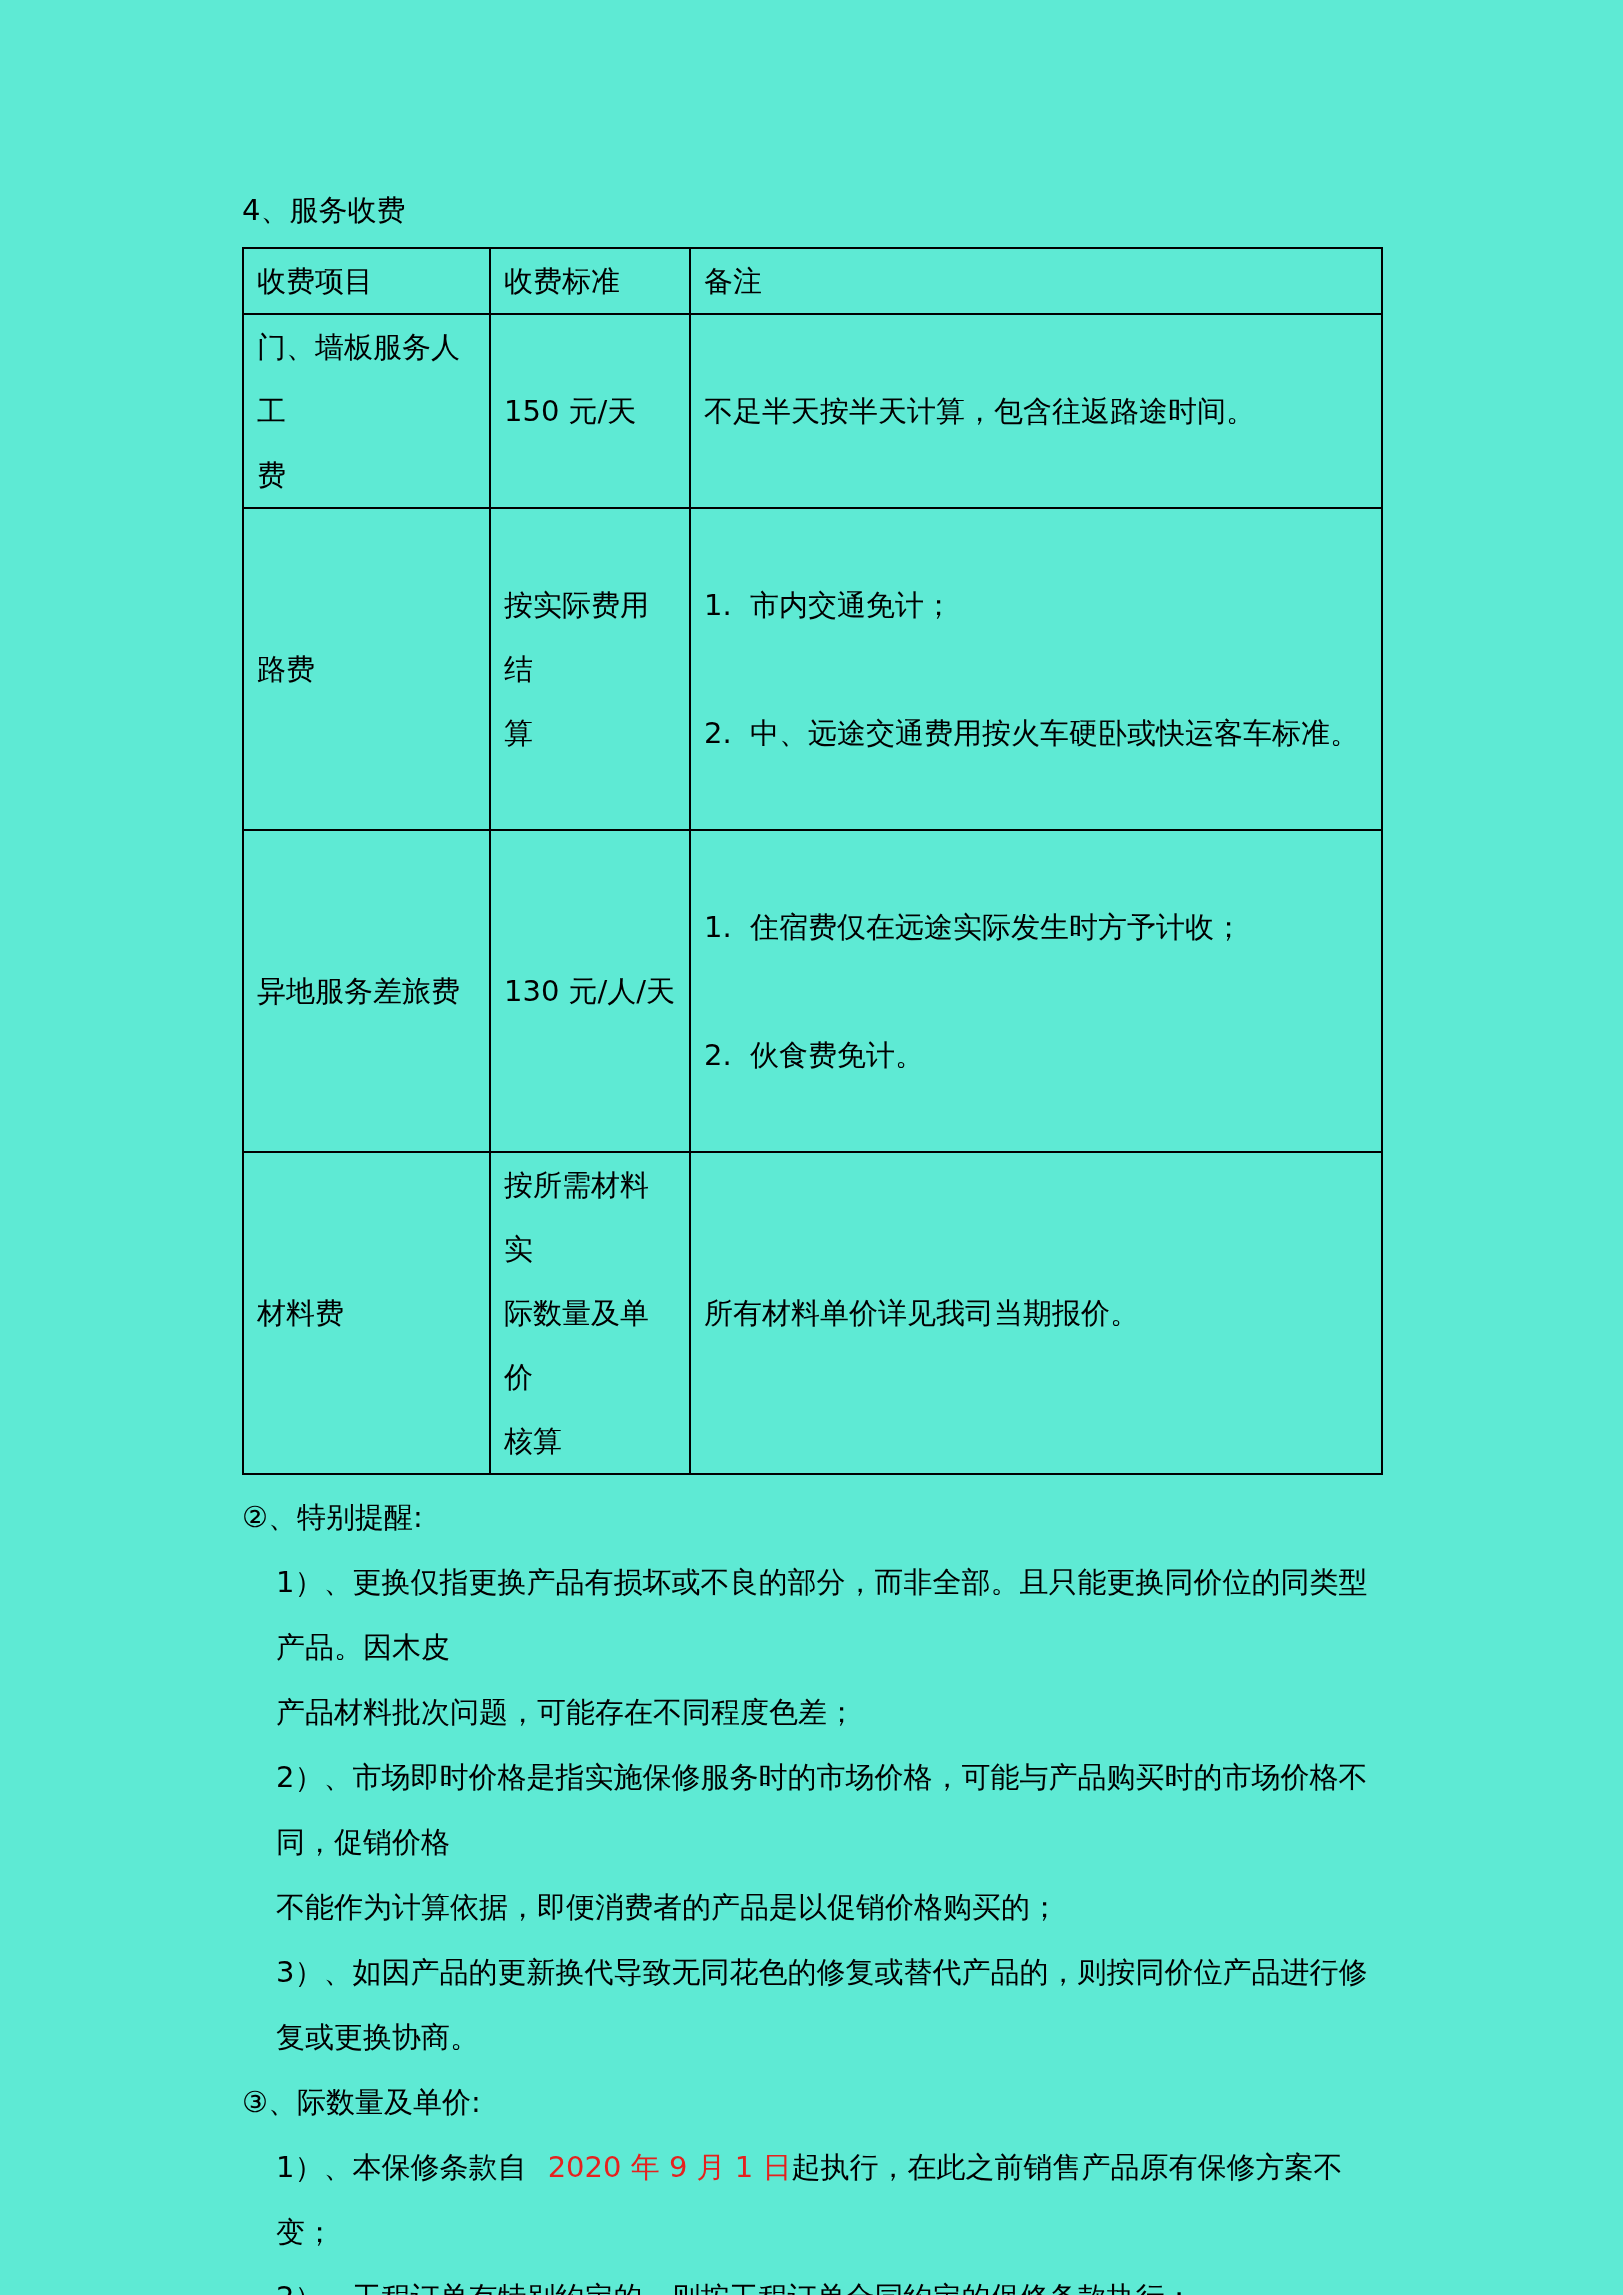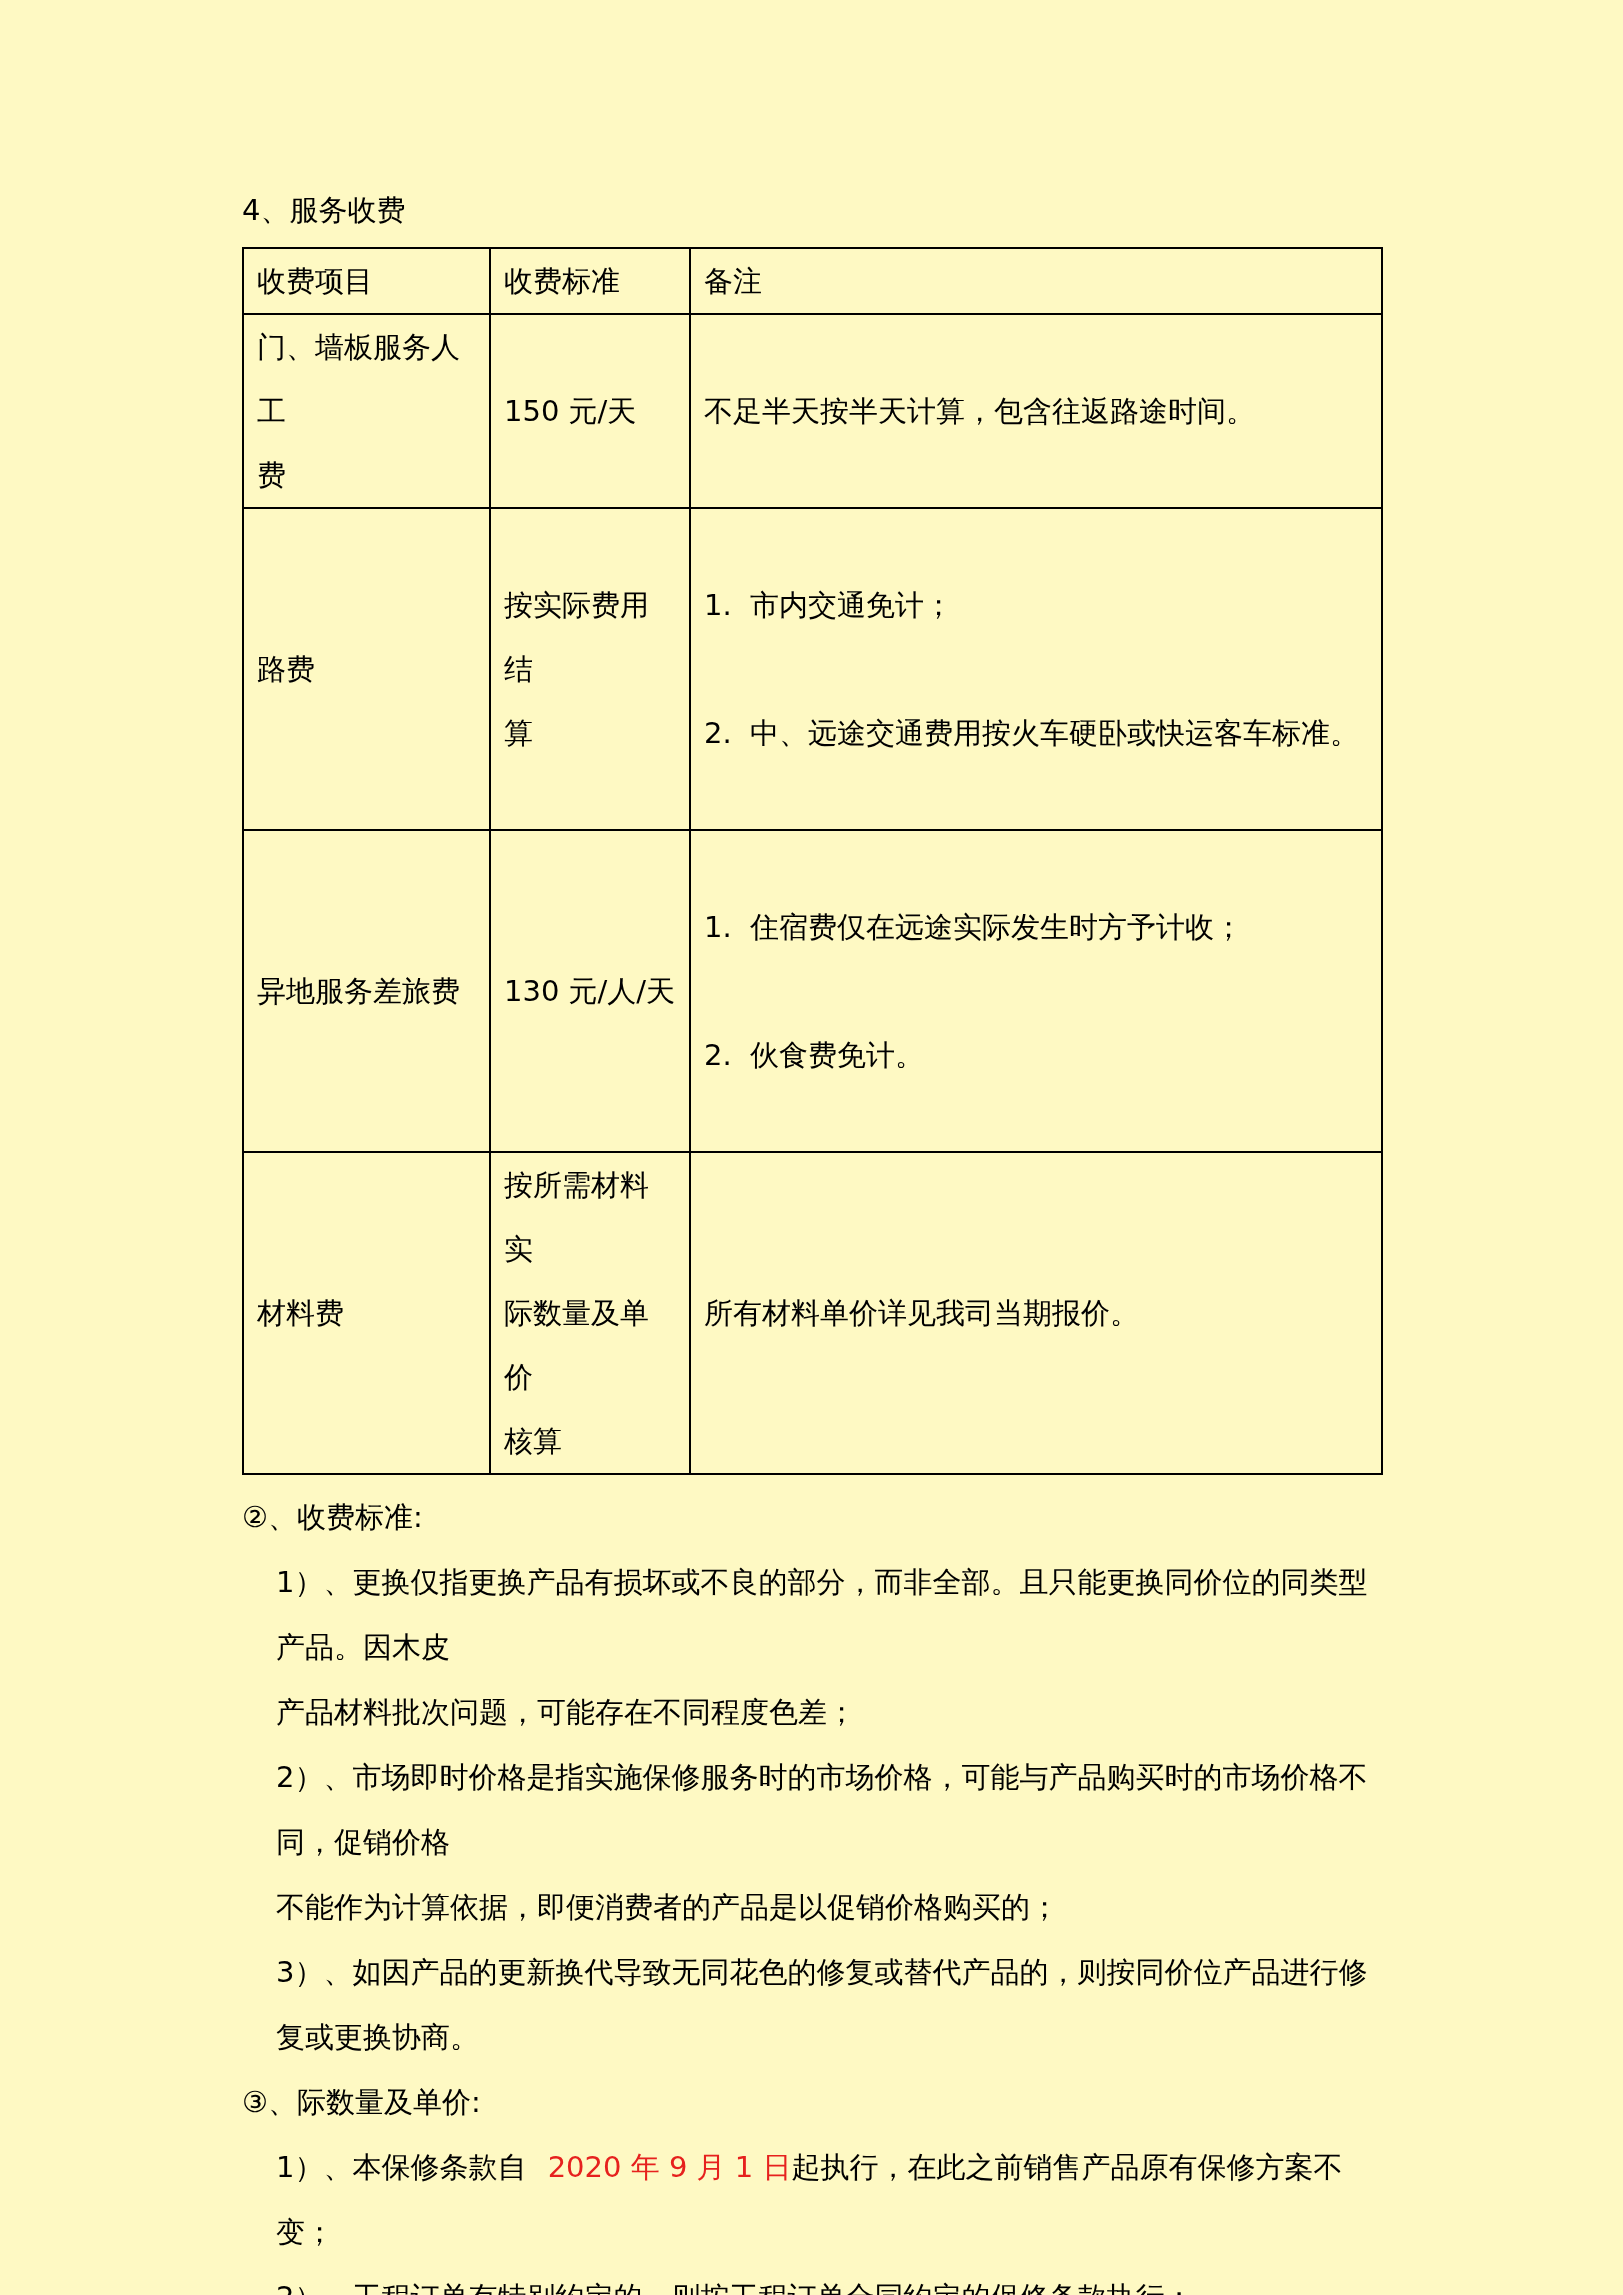--- a/index.html
+++ b/index.html
@@ -1,20 +1,20 @@
 <!DOCTYPE html>
 <html lang="zh" style="font-size:10.5px"><head>
 <meta charset="utf-8">
 <style>
   html, body { margin: 0; padding: 0; background: #ffffff; }
   .page {
     position: relative;
     width: 1623px;
     height: 2295px;
-    background: #fef9c3;
+    background: #5eead4;
     color: #000000;
     font-family: "DejaVu Sans", "Liberation Sans", sans-serif;
     overflow: hidden;
   }
   .doc {
     position: absolute;
     left: 242px;
     top: 178px;
     width: 1140px;
     font-size: 29px;
@@ -105,21 +105,21 @@
 际数量及单价
 核算</td>
         <td>
           <div class="note-line">所有材料单价详见我司当期报价。</div>
         </td>
       </tr>
     </tbody>
       </table>
 
     <div class="block-gap">
-      <p class="line">②、收费标准:</p>
+      <p class="line">②、特别提醒:</p>
       <p class="line sub">1）、更换仅指更换产品有损坏或不良的部分，而非全部。且只能更换同价位的同类型产品。因木皮
 产品材料批次问题，可能存在不同程度色差；</p>
       <p class="line sub">2）、市场即时价格是指实施保修服务时的市场价格，可能与产品购买时的市场价格不同，促销价格
 不能作为计算依据，即便消费者的产品是以促销价格购买的；</p>
       <p class="line sub">3）、如因产品的更新换代导致无同花色的修复或替代产品的，则按同价位产品进行修复或更换协商。</p>
     </div>
 
     <div>
       <p class="line">③、际数量及单价:</p>
       <p class="line sub"><span>1）、本保修条款自 </span><span class="red">2020 年 9 月 1 日</span><span>起执行，在此之前销售产品原有保修方案不变；</span></p>

